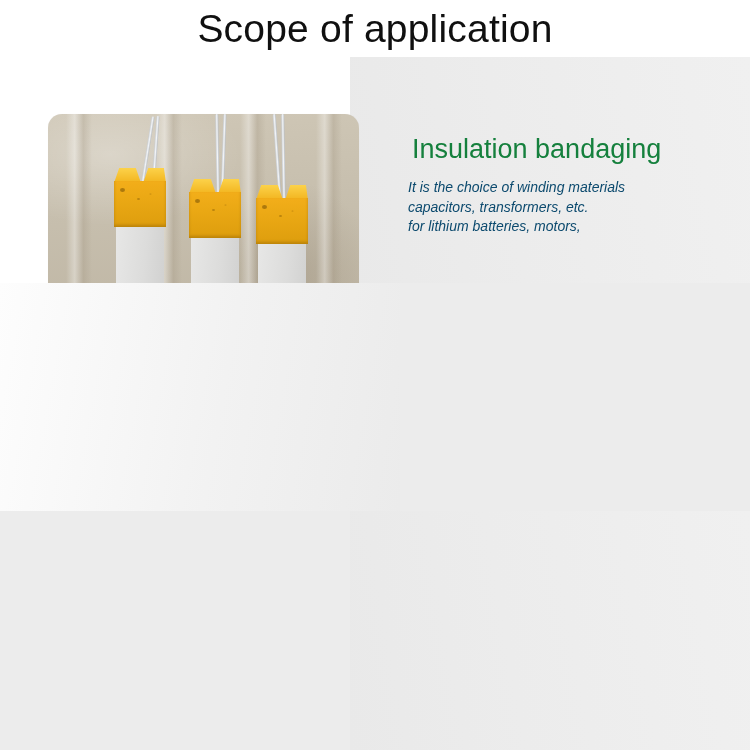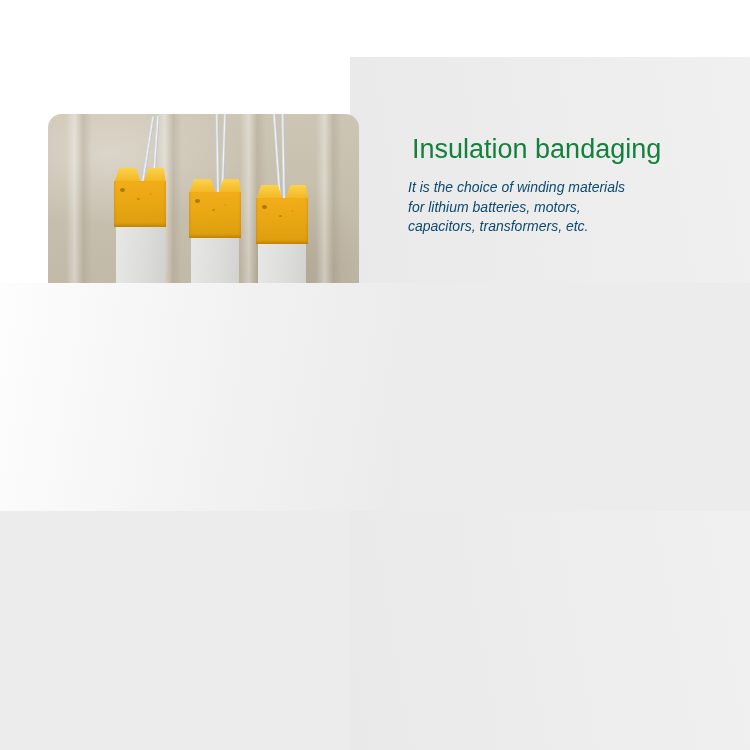--- a/index.html
+++ b/index.html
@@ -67,20 +67,23 @@
     clip-path:polygon(0 100%,10% 0,42% 0,52% 100%,56% 100%,66% 0,96% 0,100% 100%);}
   .cell .body{position:absolute;left:2px;right:2px;top:46px;height:110px;
     background:linear-gradient(95deg,#e7e7e6 0%,#dcdcdb 55%,#cfcfce 100%);}
   .wire{position:absolute;width:3px;background:linear-gradient(90deg,#c9cdd2,#f2f4f6,#b9bec4);border-radius:2px;}
 </style>
 </head>
 <body>
 
 <div id="page">
 
+  <div class="title-bar">
+    <div class="title">Scope of application</div>
+  </div>
 
   <div class="panel" id="panel1">
     <div class="panel-bg-right"></div>
 
     <div class="photo" id="photo1">
       <div class="ph1-cloth"></div>
       <div class="ph1-fold" style="left:18px;"></div>
       <div class="ph1-fold" style="left:108px;"></div>
       <div class="ph1-fold" style="left:192px;"></div>
       <div class="ph1-fold" style="left:268px;"></div>
@@ -106,22 +109,22 @@
         <div class="foldtop"></div>
         <div class="tape"></div>
         <div class="body"></div>
       </div>
     </div>
 
     <div class="txt" id="t1">
       <div class="hd">Insulation bandaging</div>
       <div class="bd">
         <div>It is the choice of winding materials</div>
+        <div>capacitors, transformers, etc.</div>
         <div>for lithium batteries, motors,</div>
-        <div>capacitors, transformers, etc.</div>
       </div>
     </div>
   </div>
 
   <div class="panel" id="panel2">
     <div class="panel-bg-left"></div>
 
   </div>
 
   <div class="panel" id="panel3">

